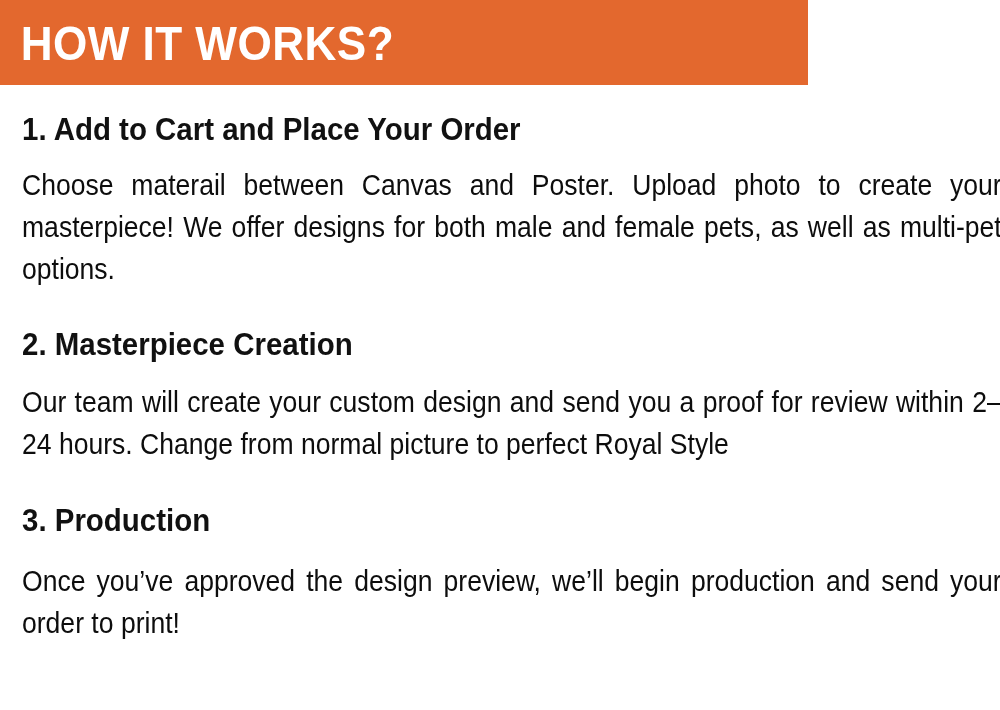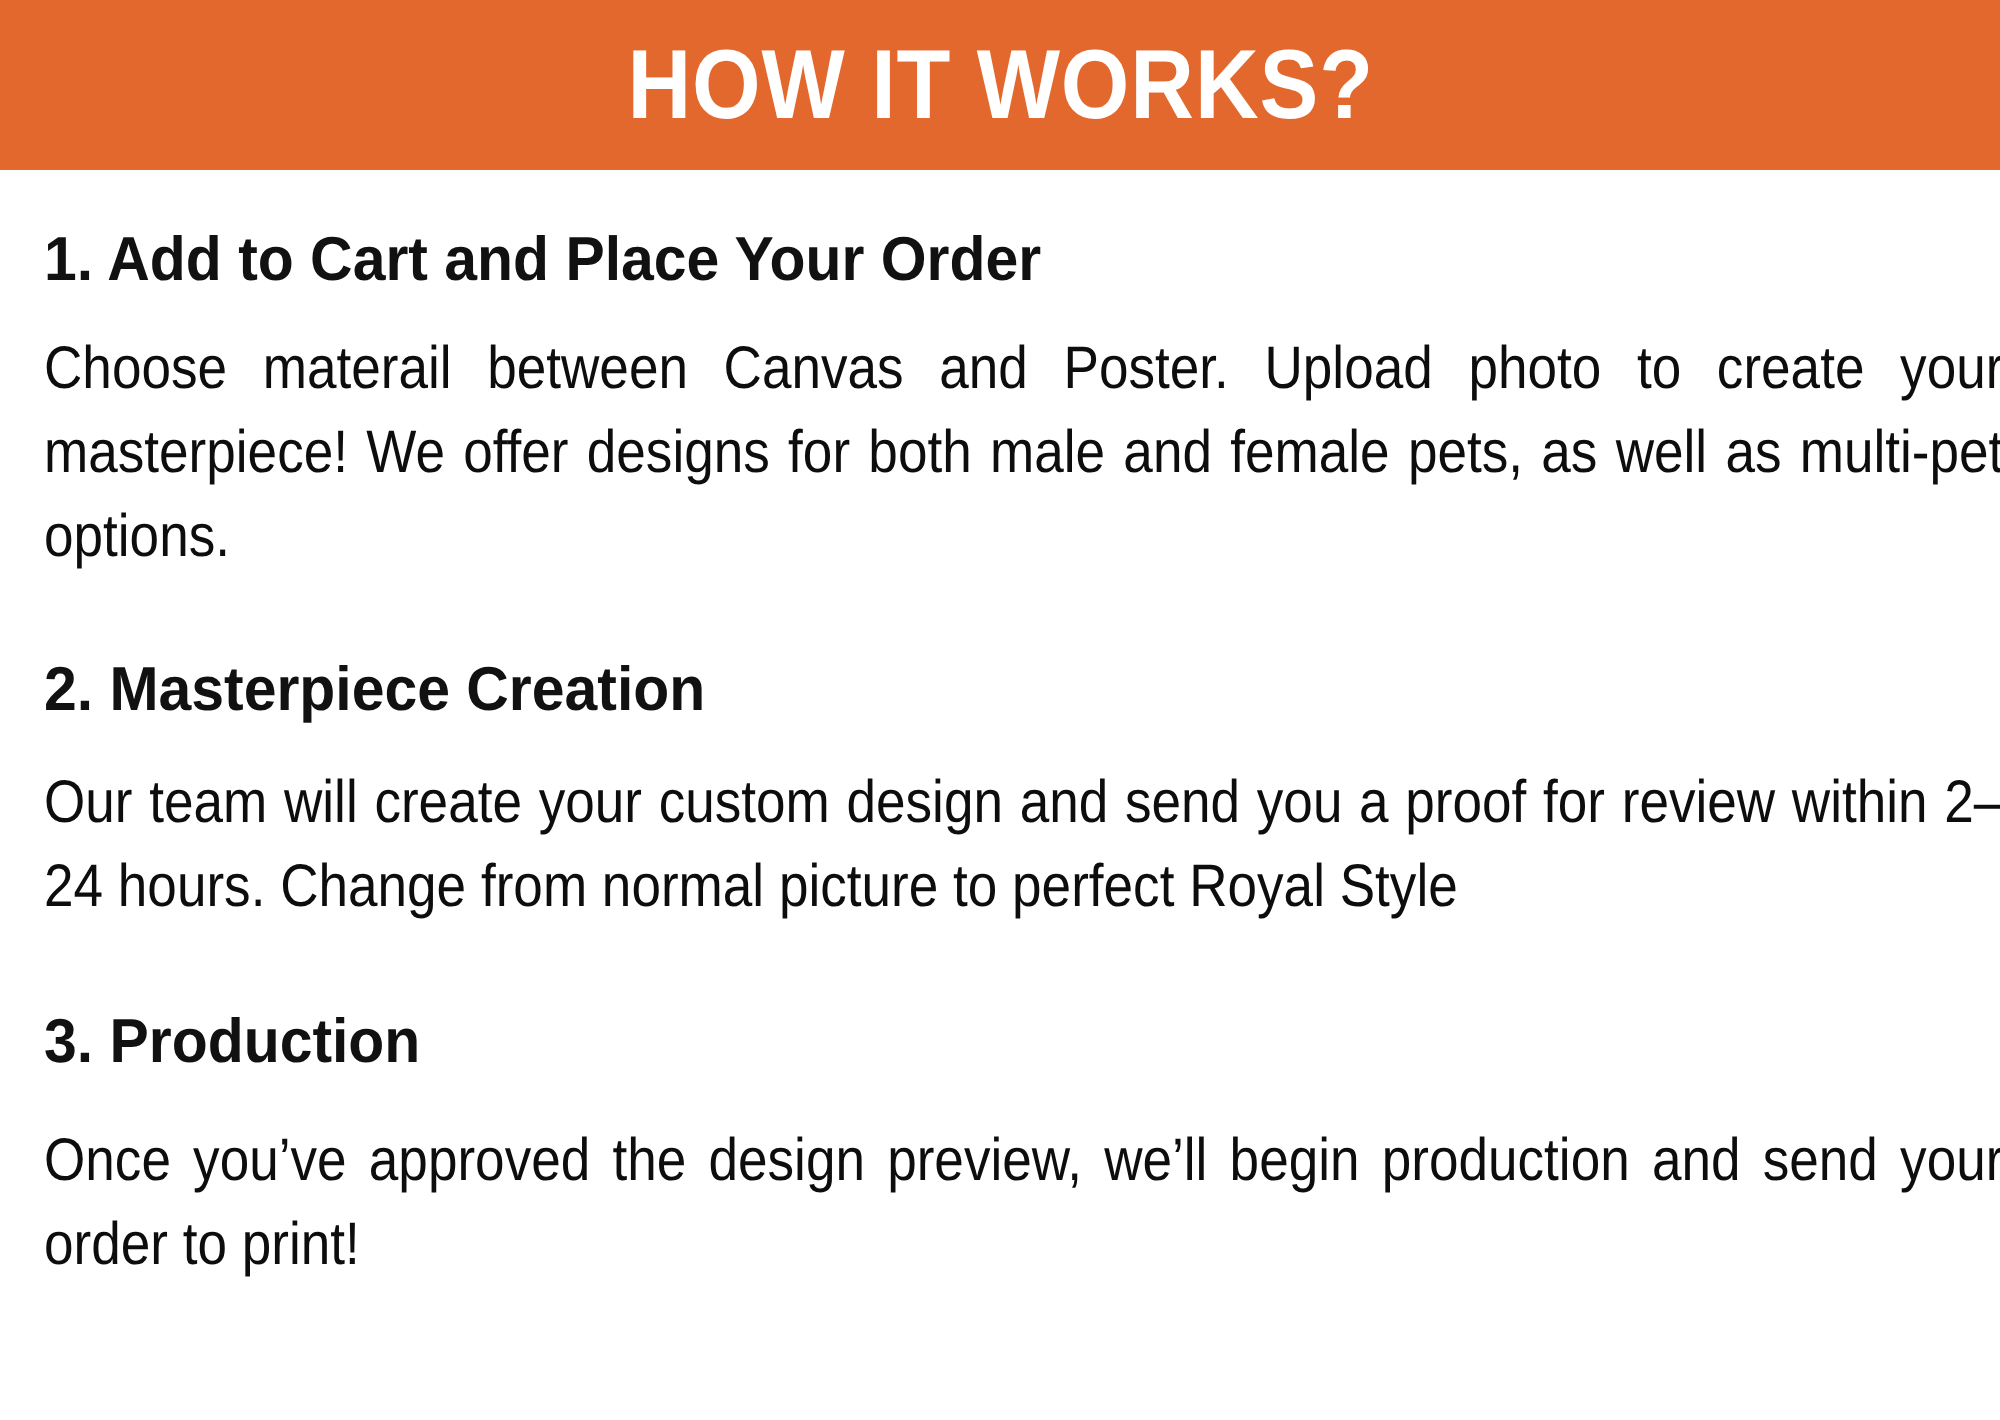--- a/index.html
+++ b/index.html
@@ -16,26 +16,26 @@
 
   .page {
     position: relative;
     width: 1000px;
     height: 710px;
     background: #ffffff;
   }
 
   
   .banner {
-    width: 1000px;
+    width: 808px;
     height: 85px;
     background: #e3682e;
     display: flex;
     align-items: center;
-    justify-content: center;
+    justify-content: flex-start;
     box-sizing: border-box;
   }
   .banner-title {
     color: #ffffff;
     font-family: "Liberation Sans", sans-serif;
     font-weight: bold;
     font-size: 49px;
     line-height: 50px;
     letter-spacing: 0.5px;
     transform: scaleX(0.90);

